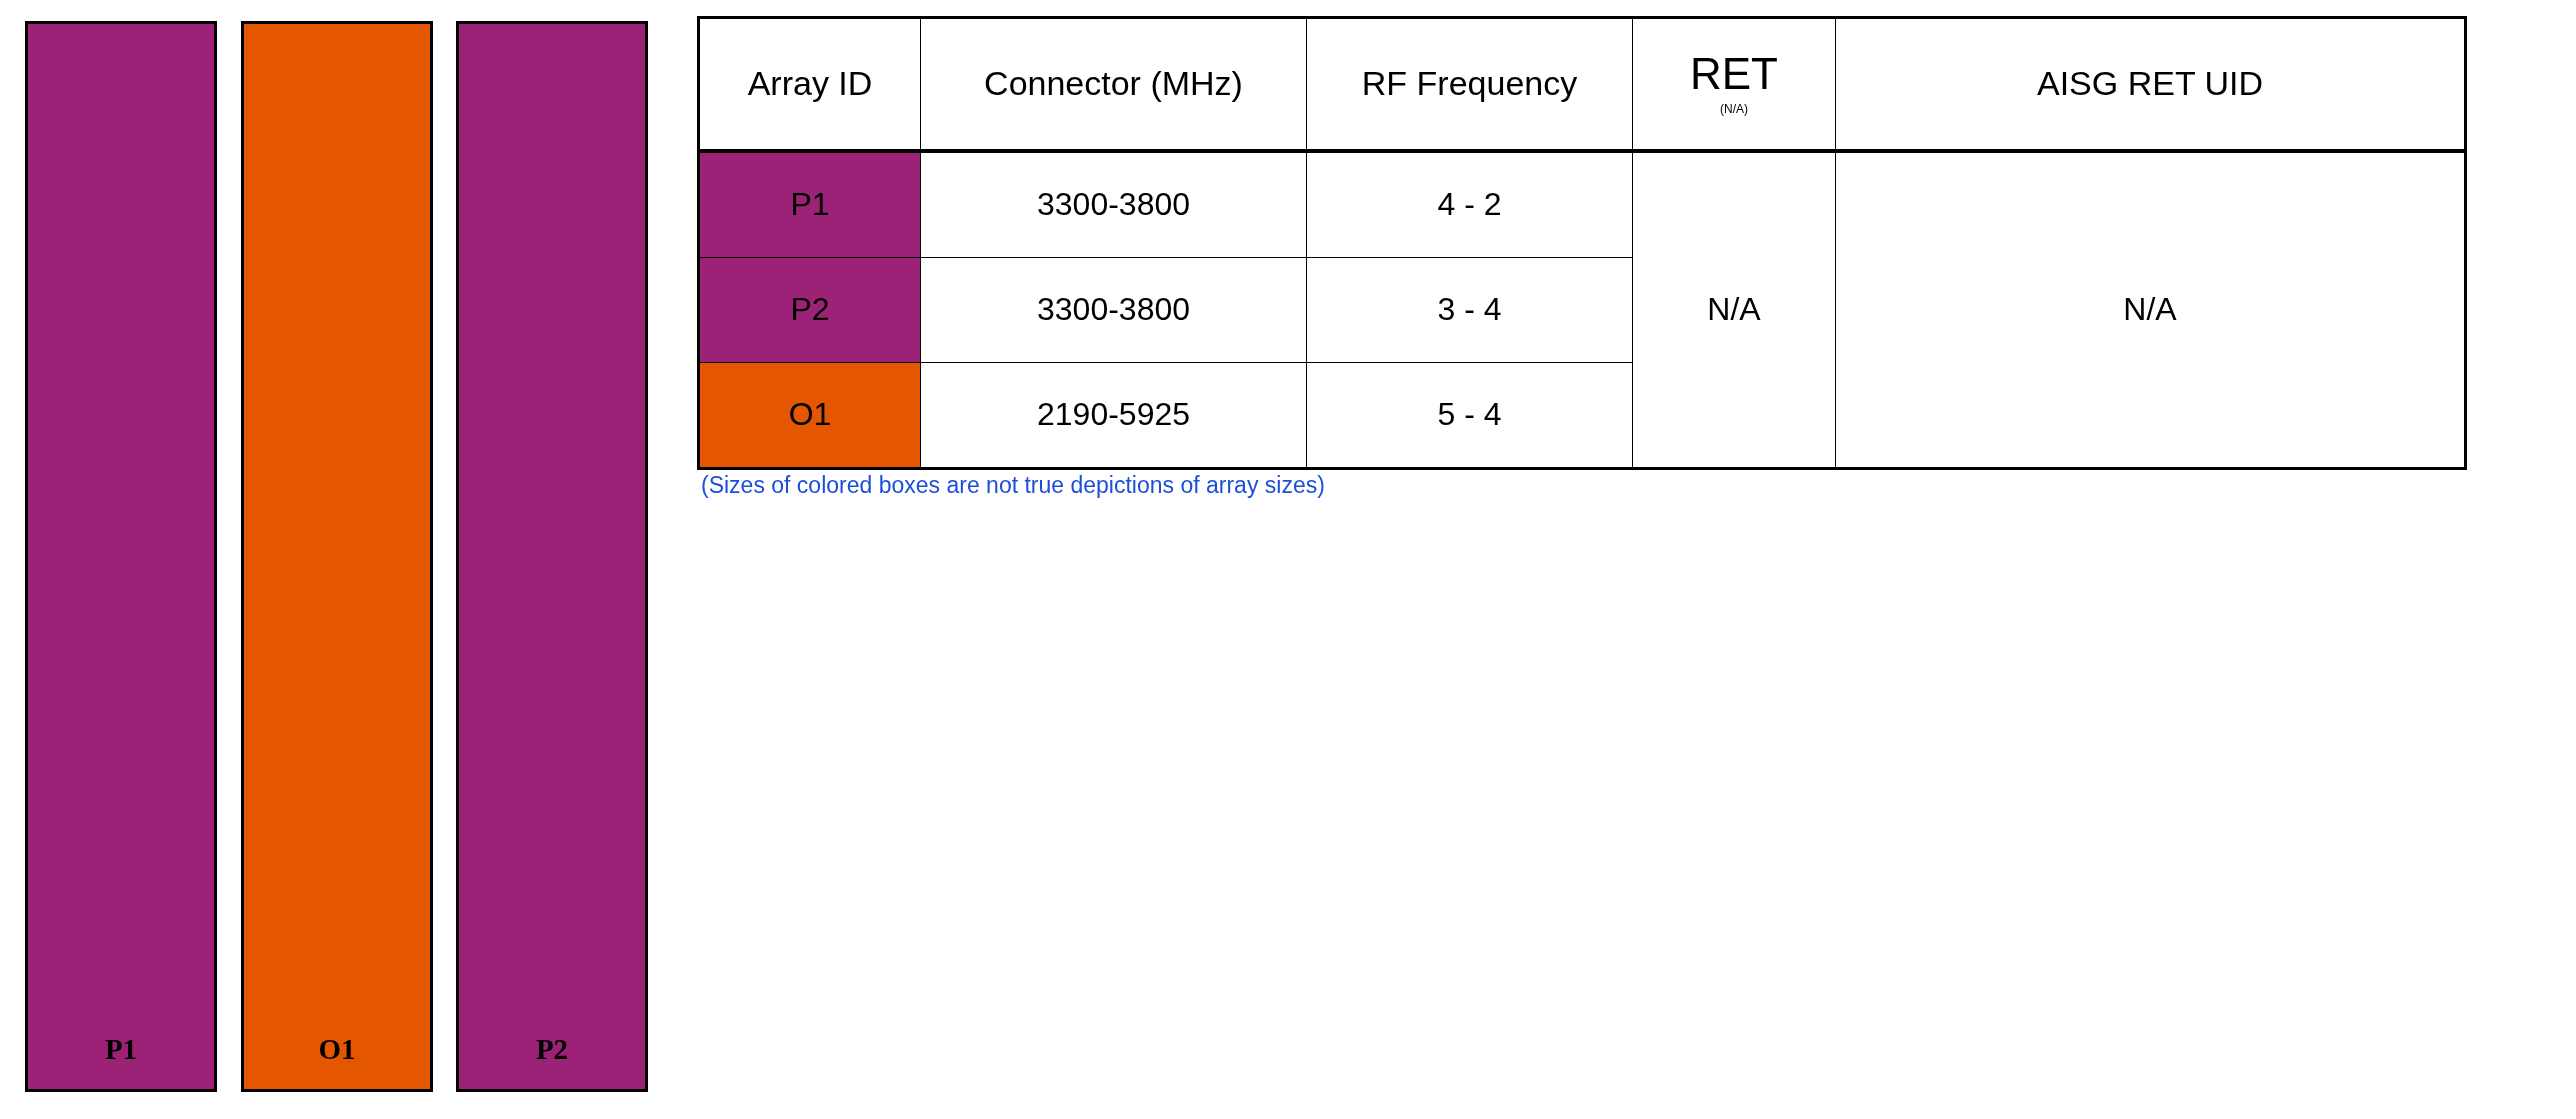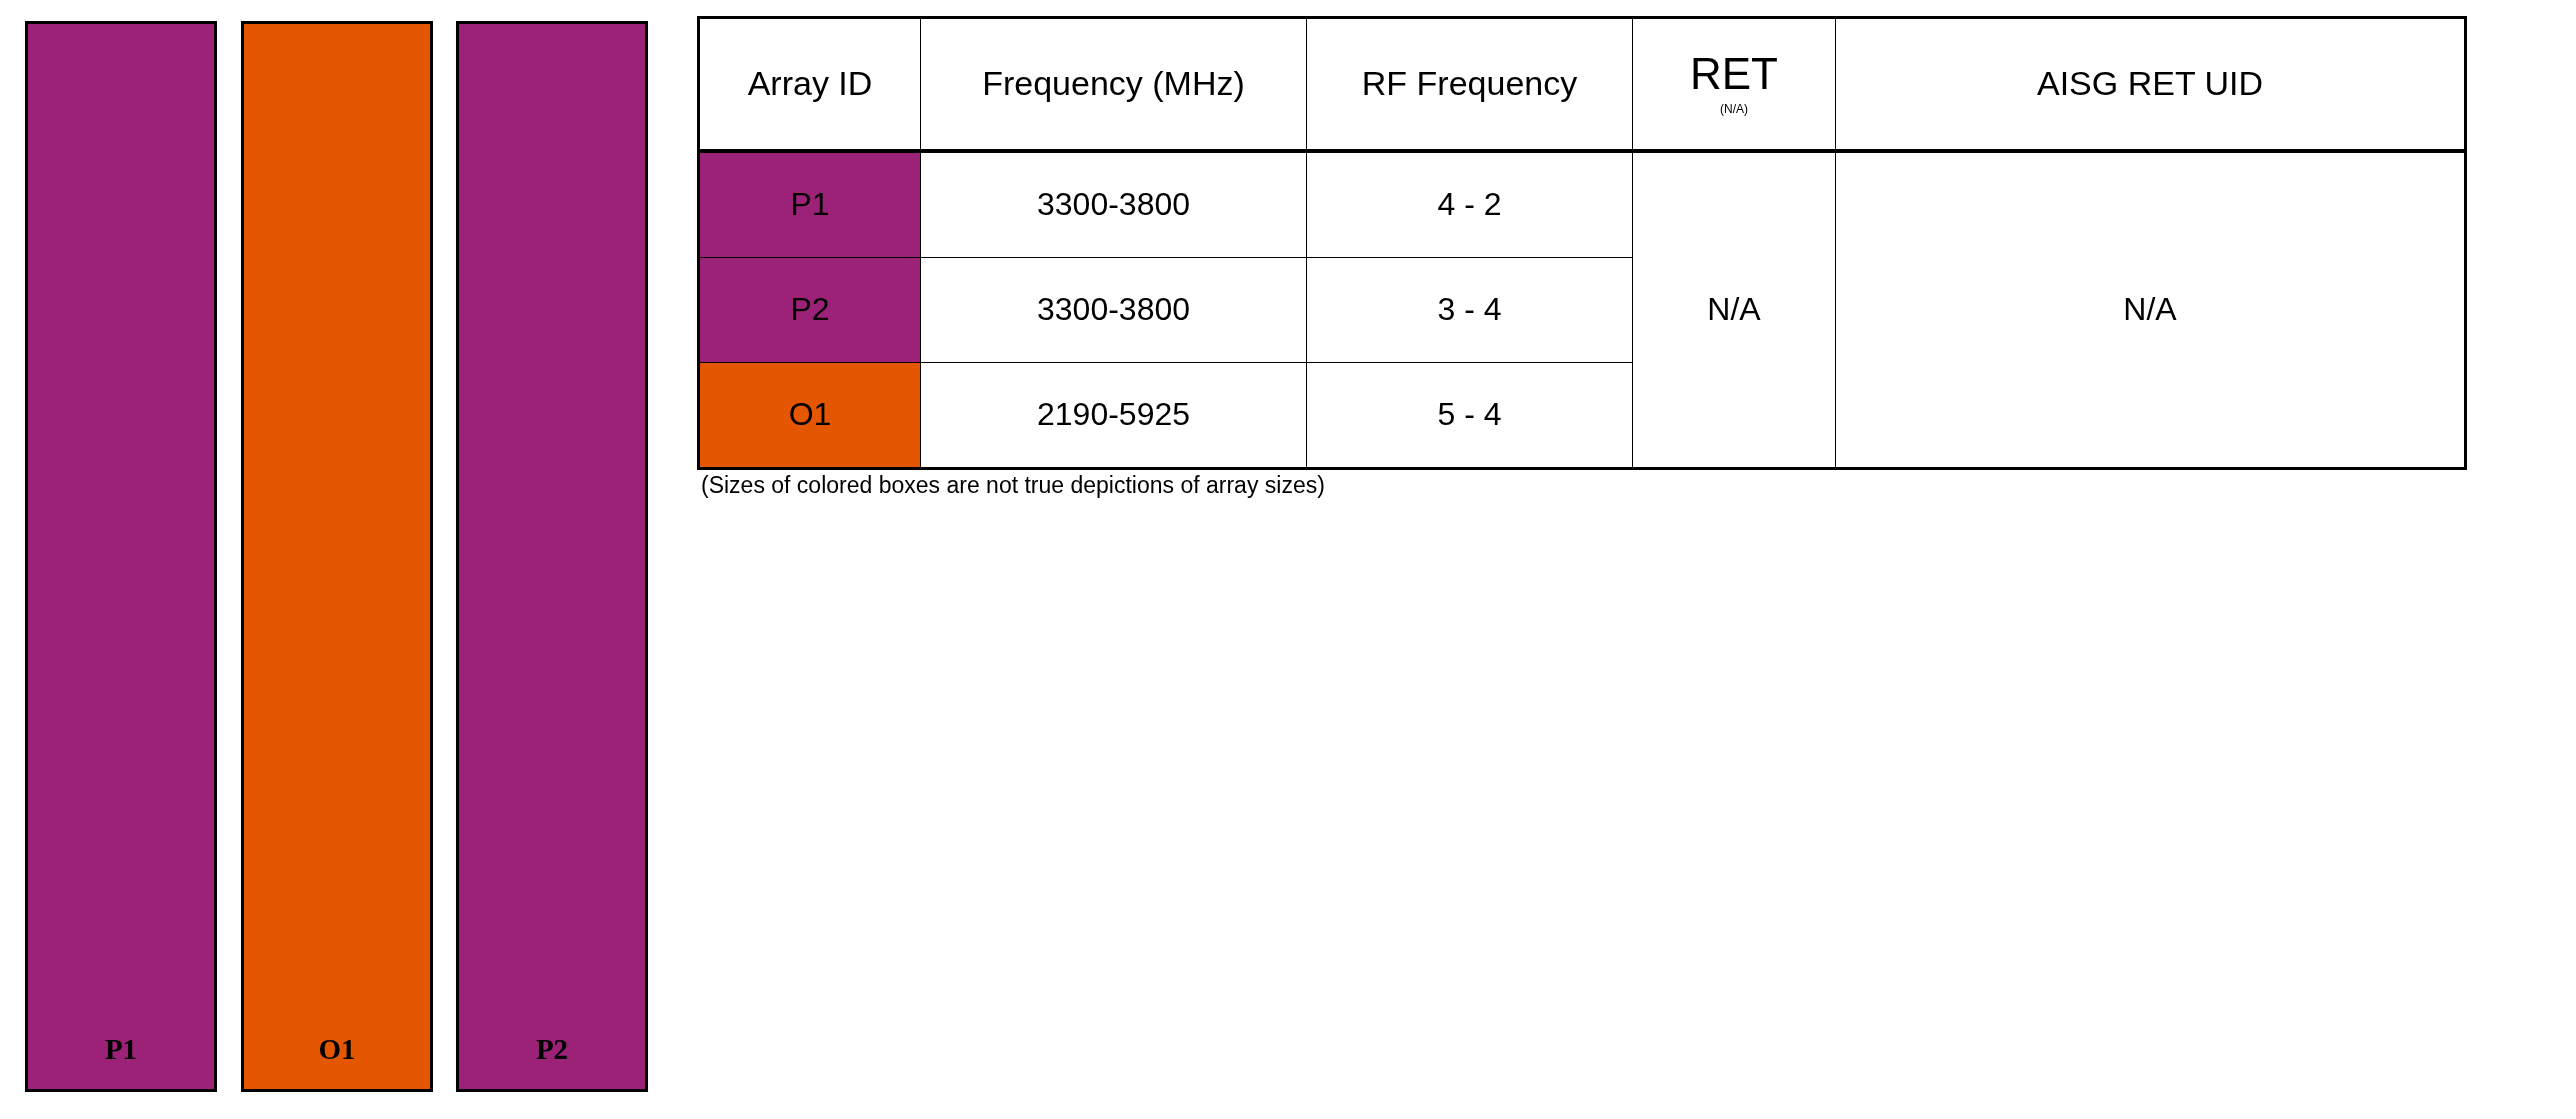--- a/index.html
+++ b/index.html
@@ -99,21 +99,21 @@
   td.array-id-cell.orange  { background: #E55600; }
 
   td.merged-cell { border-top-width: 1.7px; }
 
   
   #footnote {
     position: absolute;
     left: 701px;
     top: 472px;
     font-size: 23px;
-    color: #000000;
+    color: #1d4ed8;
     white-space: nowrap;
   }
 </style>
 </head>
 <body>
 
 <div id="array-diagram">
   <div class="array-bar" id="array-bar-p1" style="background:#9C2277;">
     <span class="bar-label">P1</span>
   </div>
@@ -130,21 +130,21 @@
     <colgroup>
       <col class="c-array">
         <col class="c-freq">
         <col class="c-rf">
         <col class="c-ret">
         <col class="c-uid">
     </colgroup>
     <thead>
       <tr>
         <th>Array ID</th>
-        <th>Frequency (MHz)</th>
+        <th>Connector (MHz)</th>
         <th>RF Frequency</th>
         <th>
           <span class="ret-head-main">RET</span>
           <span class="ret-head-sub">(N/A)</span>
         </th>
         <th>AISG RET UID</th>
       </tr>
     </thead>
     <tbody>
       <tr>

